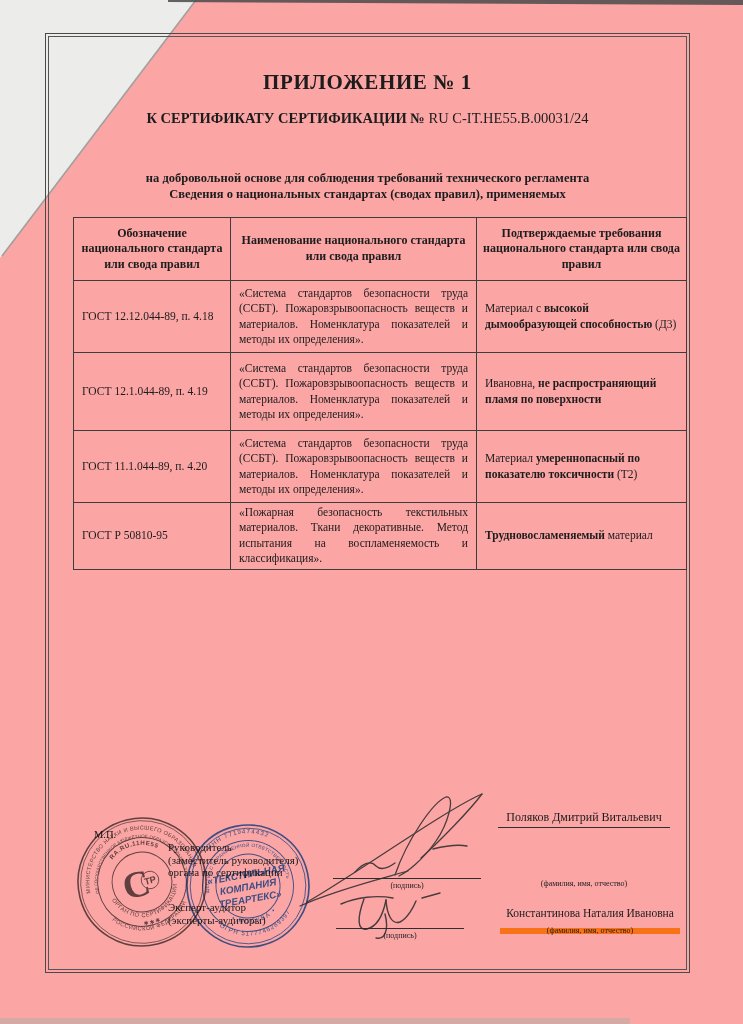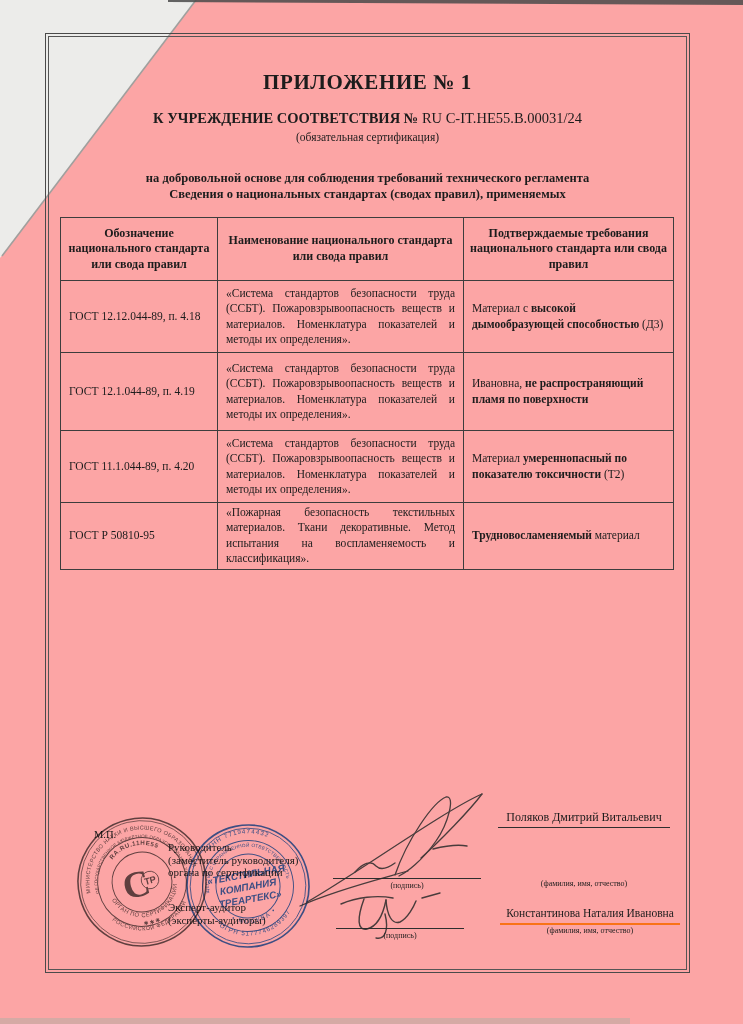--- a/index.html
+++ b/index.html
@@ -14,21 +14,21 @@
   .doc-title{position:absolute;left:45px;top:70px;width:645px;text-align:center;
              font-size:21px;font-weight:bold;letter-spacing:.6px;z-index:2;}
   .doc-subtitle{position:absolute;left:45px;top:110px;width:645px;text-align:center;
                 font-size:14.5px;z-index:2;}
   .doc-subtitle .lbl{font-weight:bold;}
   .doc-subtitle .cert-no{}
   .doc-note{position:absolute;left:45px;top:131px;width:645px;text-align:center;font-size:11.5px;z-index:2;}
   .doc-intro{position:absolute;left:45px;top:170px;width:645px;text-align:center;
              font-size:12.5px;font-weight:bold;line-height:16px;z-index:2;}
   
-  table.std{position:absolute;left:60px;top:217px;width:613px;border-collapse:collapse;
+  table.std{position:absolute;left:73px;top:217px;width:613px;border-collapse:collapse;
             table-layout:fixed;z-index:2;font-size:11.5px;padding-left:32px;}
   table.std th,table.std td{border:1px solid #3d3d3d;}
   table.std th{font-size:12px;font-weight:bold;text-align:center;vertical-align:middle;
                padding:3px 6px;line-height:1.3;}
   table.std td{padding:2px 8px;line-height:1.34;}
   td.cell-designation{vertical-align:middle;text-align:left;padding-left:8px;}
   td.cell-name{text-align:justify;vertical-align:middle;padding-top:3px;padding-bottom:3px;}
   td.cell-req{vertical-align:middle;padding-left:10px;}
   td.cell-req .bold{font-weight:bold;}
   thead tr{height:63px;}
@@ -45,21 +45,21 @@
   .stamp-blue{left:184px;top:822px;width:128px;height:128px;}
   .sig-svg{position:absolute;left:295px;top:778px;width:210px;height:175px;z-index:4;}
   .sig-line-1{position:absolute;left:333px;top:878px;width:148px;border-top:1.2px solid #2e2e2e;z-index:2;}
   .sig-cap-1{position:absolute;left:333px;top:881px;width:148px;text-align:center;font-size:8px;z-index:2;}
   .sig-line-2{position:absolute;left:336px;top:928px;width:128px;border-top:1.2px solid #2e2e2e;z-index:2;}
   .sig-cap-2{position:absolute;left:336px;top:931px;width:128px;text-align:center;font-size:8px;z-index:2;}
   .name-1{position:absolute;left:498px;top:810px;width:172px;text-align:center;font-size:12px;
           border-bottom:1px solid #2e2e2e;padding-bottom:2px;z-index:2;}
   .name-cap-1{position:absolute;left:498px;top:879px;width:172px;text-align:center;font-size:8px;z-index:2;}
   .name-2{position:absolute;left:500px;top:907px;width:180px;text-align:center;font-size:11.5px;
-          border-bottom:2px solid #f97316;padding-bottom:4px;z-index:2;}
+          border-bottom:6px solid #f97316;padding-bottom:9px;z-index:2;}
   .name-cap-2{position:absolute;left:500px;top:926px;width:180px;text-align:center;font-size:8px;z-index:2;}
   .stamp-arc-text{font-family:"Liberation Sans",sans-serif;}
 </style>
 </head>
 <body>
 
 <div class="page">
 
   <svg class="artifacts">
     <polygon points="0,0 196,0 0,258" fill="#ececea"></polygon>
@@ -67,25 +67,24 @@
     <polygon points="168,0 743,0 743,5 168,2" fill="#4a4a4a" opacity="0.85"></polygon>
     <rect x="0" y="1018" width="630" height="6" fill="#b5aea5" opacity="0.55"></rect>
   </svg>
 
   <div class="frame">
     <div class="frame-inner"></div>
   </div>
 
   <div class="doc-title">ПРИЛОЖЕНИЕ № 1</div>
   <div class="doc-subtitle">
-    <span class="lbl">К УЧРЕЖДЕНИЕ СООТВЕТСТВИЯ №</span>
+    <span class="lbl">К СЕРТИФИКАТУ СЕРТИФИКАЦИИ №</span>
     <span> </span>
     <span class="cert-no">RU C-IT.HE55.B.00031/24</span>
   </div>
-  <div class="doc-note">(обязательная сертификация)</div>
   <div class="doc-intro">
     <div>на добровольной основе для соблюдения требований технического регламента</div>
     <div>Сведения о национальных стандартах (сводах правил), применяемых</div>
   </div>
 
   <table class="std">
     <colgroup>
         <col style="width:157px">
         <col style="width:246px">
         <col style="width:210px">

